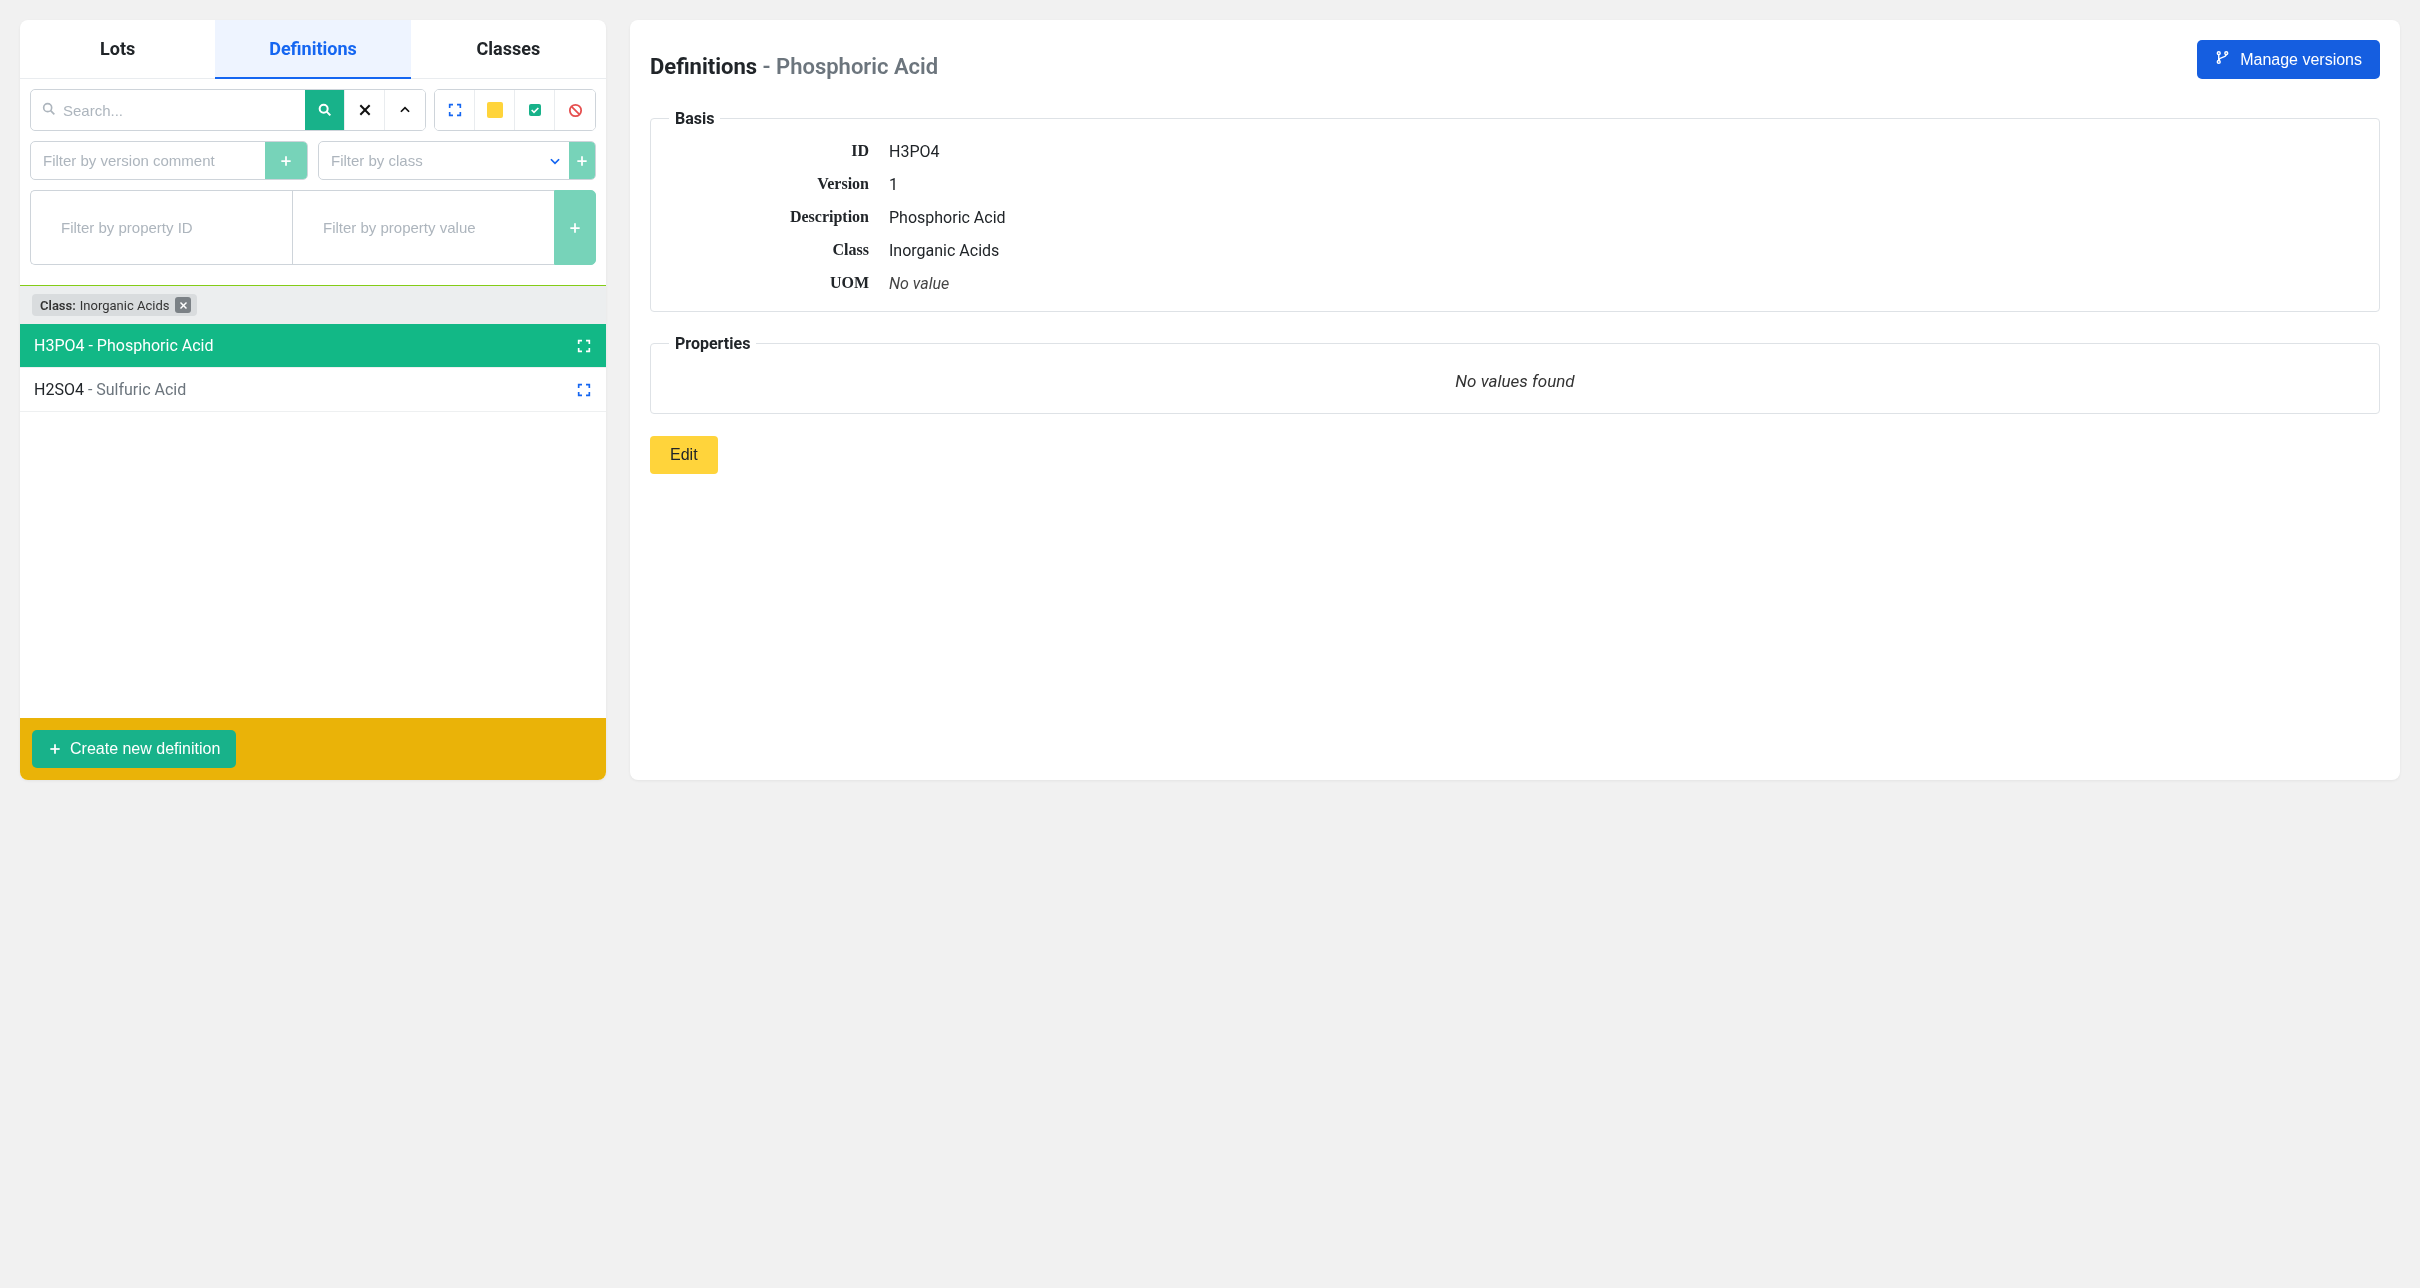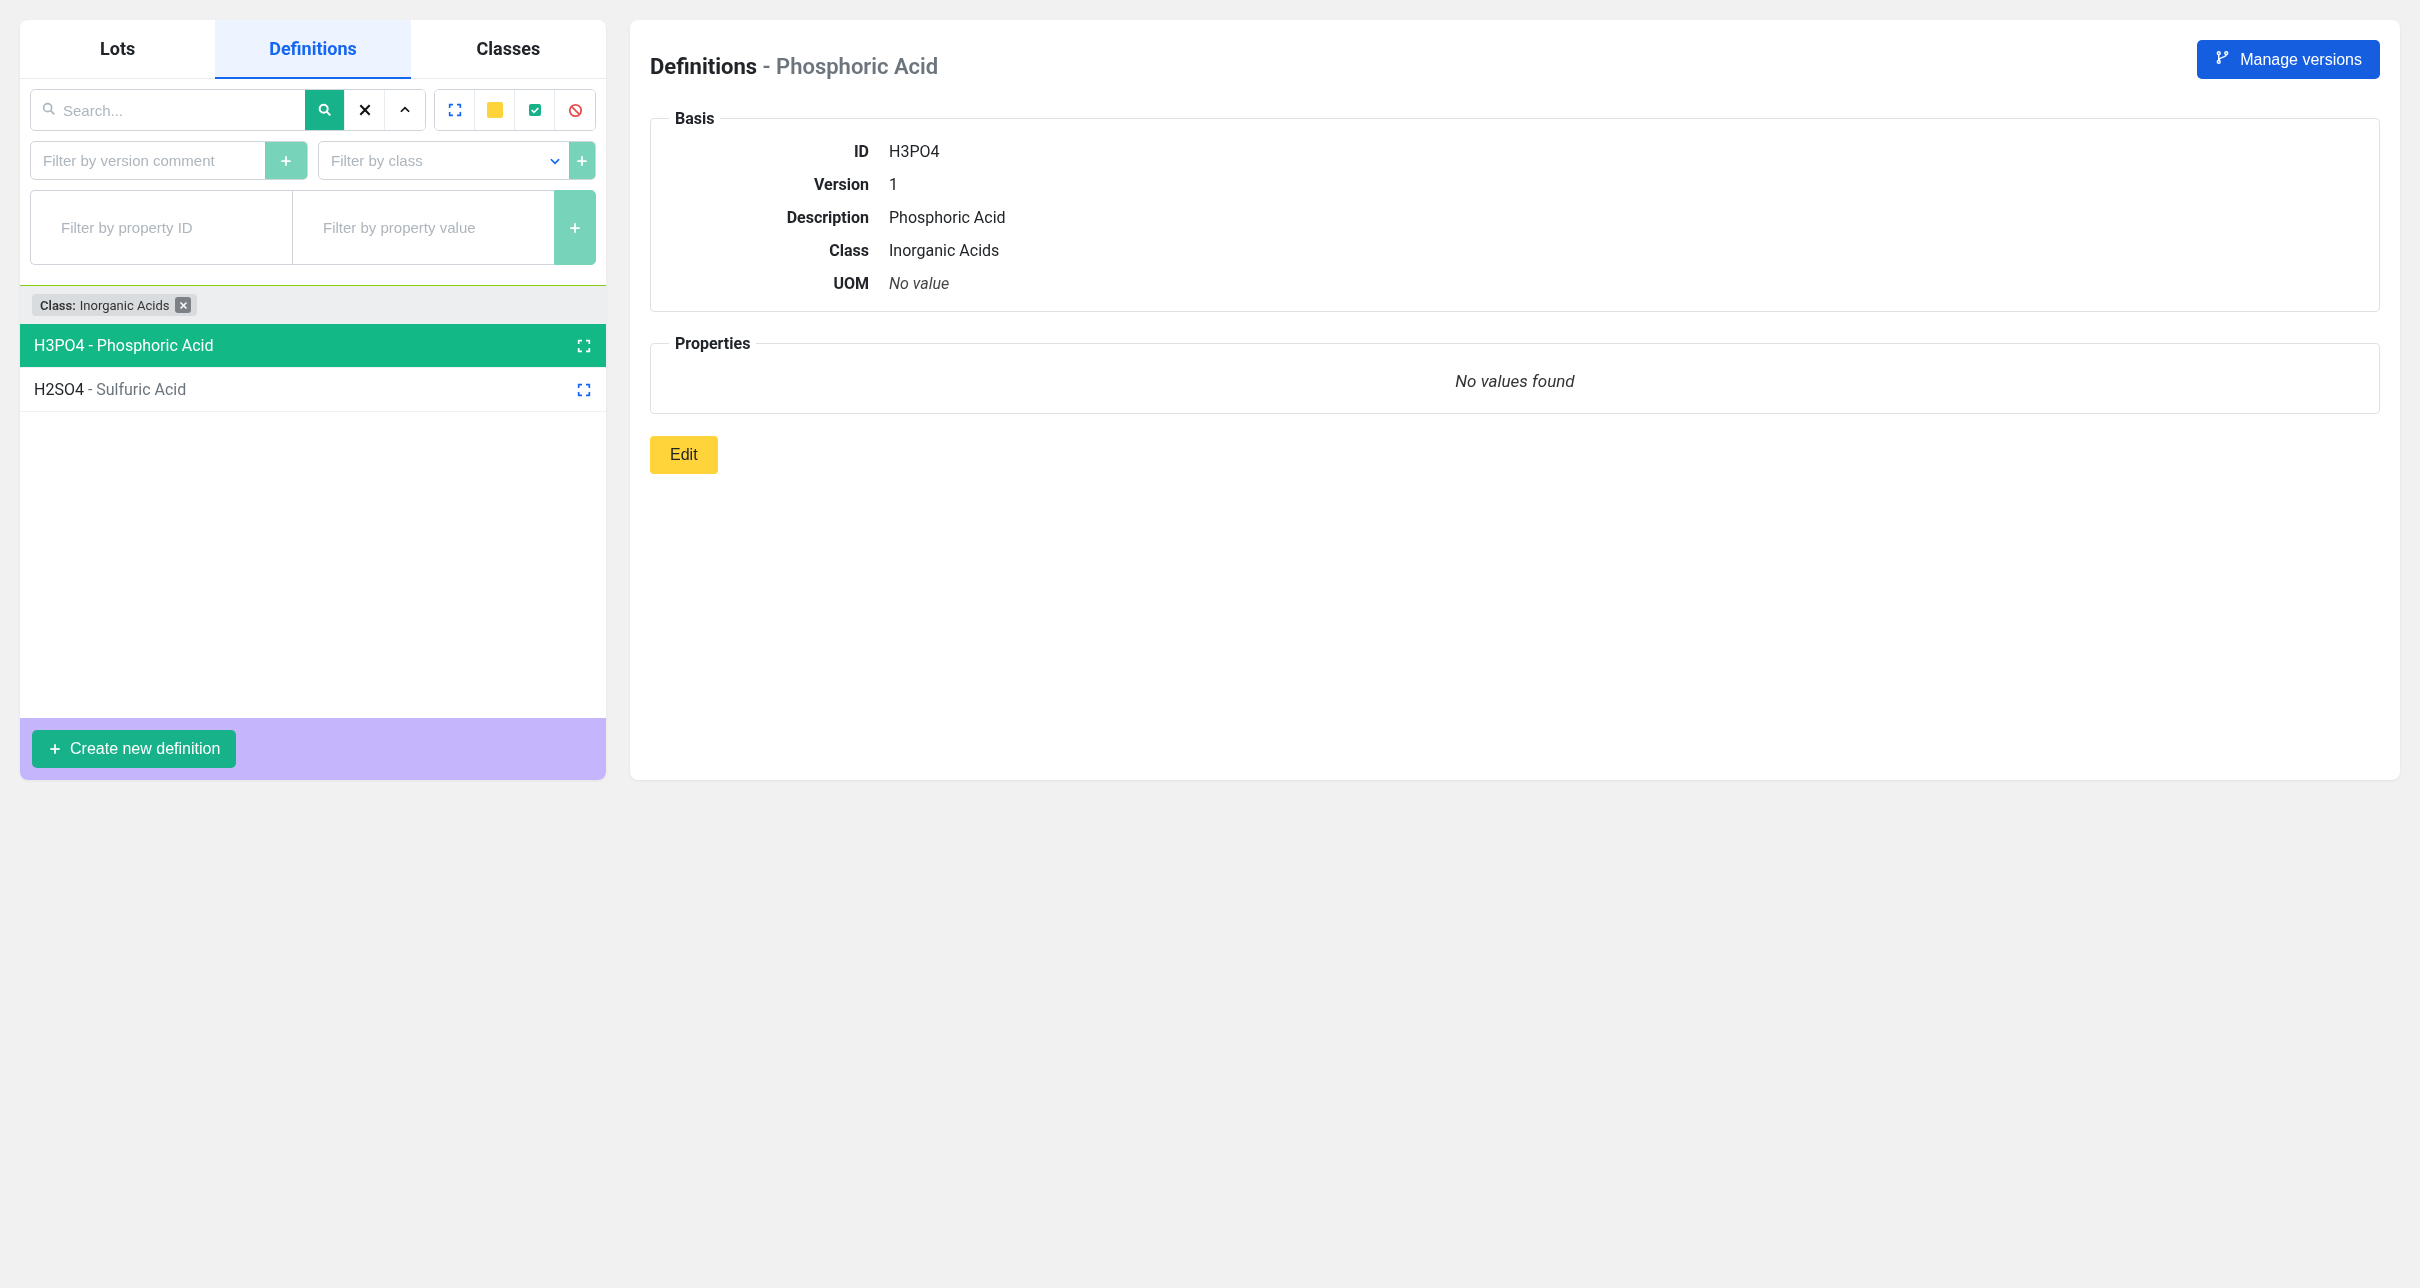--- a/index.html
+++ b/index.html
@@ -193,21 +193,21 @@
   }
   .list-row.selected {
     background: #12b886;
     color: #fff;
   }
   .list-row .muted { color: #6c757d; }
   .expand-icon { display:inline-flex; }
 
   
   .left-footer {
-    background: #c4b5fd;
+    background: #eab308;
     padding: 12px;
   }
   .create-btn {
     background: #18b28a;
     color: #fff;
     border: none;
     border-radius: 5px;
     padding: 10px 16px;
     font-size: 16px;
     display: inline-flex;
@@ -250,21 +250,21 @@
     padding: 14px 18px 18px 18px;
     margin-bottom: 22px;
   }
   legend {
     font-weight: 700;
     font-size: 16px;
     padding: 0 6px;
   }
   .kv { display: flex; margin-bottom: 14px; font-size: 16px; }
   .kv:last-child { margin-bottom: 0; }
-  .kv .k { width: 220px; text-align: right; font-weight: 700; padding-right: 20px;}
+  .kv .k { width: 220px; text-align: right; font-weight: 700; padding-right: 20px; font-family: Liberation Serif, serif;}
   .kv .v { flex:1; color: #212529; }
   .kv .v.italic { font-style: italic; color: #444; }
   .props-empty {
     text-align: center;
     font-style: italic;
     color: #333;
     font-size: 17px;
     padding: 4px 0;
   }
   .edit-btn {

